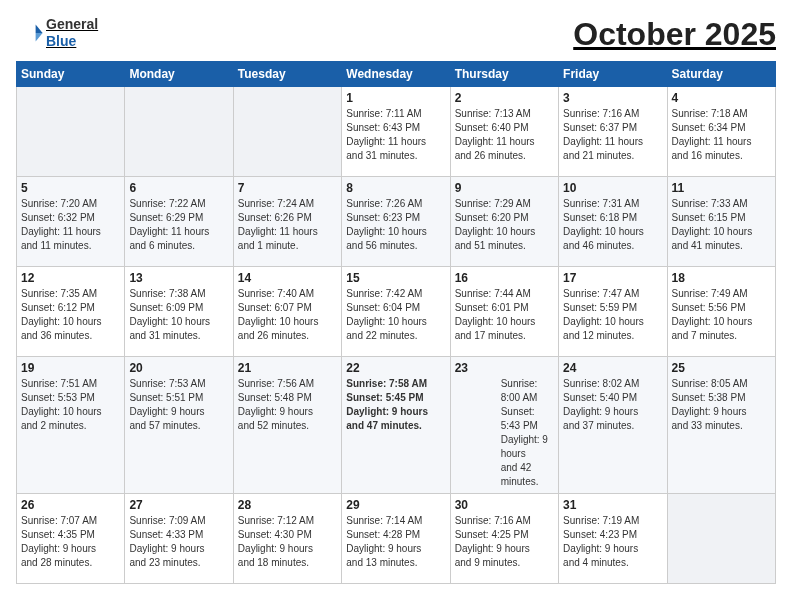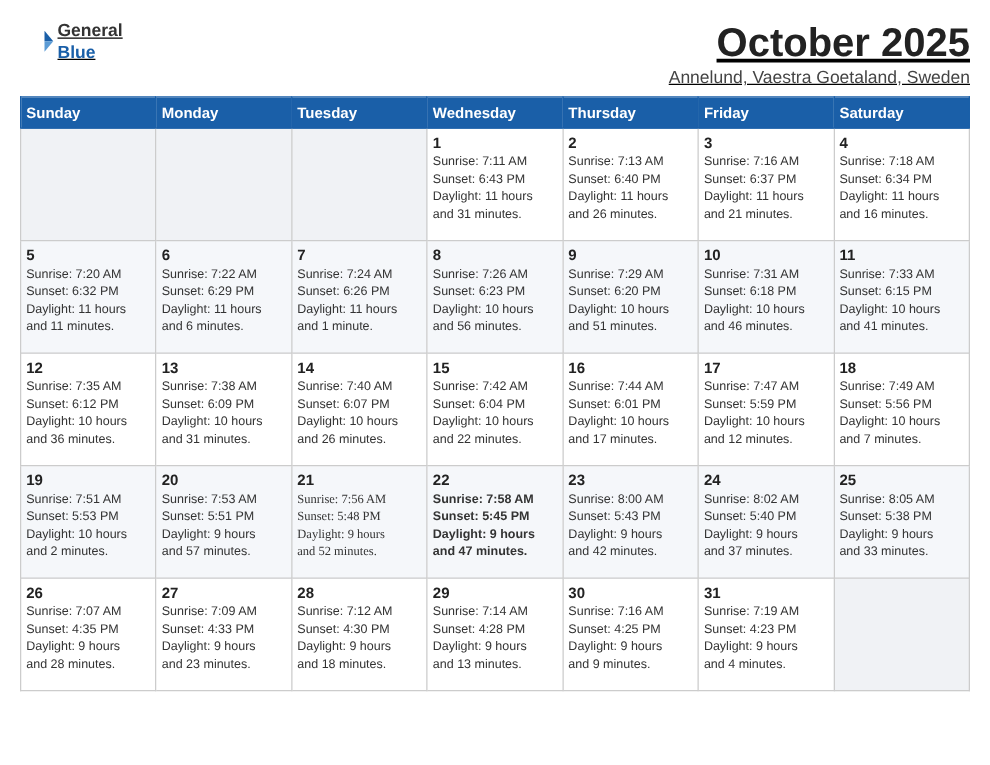--- a/index.html
+++ b/index.html
@@ -95,21 +95,20 @@
       <polygon points="28,8 38,20 28,20" fill="#1a5fa8"></polygon>
       <polygon points="28,20 38,20 28,32" fill="#5b9bd5"></polygon>
     </svg>
     <div class="logo-text">
       <div class="general">General</div>
       <div class="blue">Blue</div>
     </div>
   </div>
   <div class="title-block">
     <div class="month-title">October 2025</div>
-    <div class="location">Annelund, Vaestra Goetaland, Sweden</div>
   </div>
 </div>
 
 <table>
   <thead>
     <tr>
     <th>Sunday</th>
         <th>Monday</th>
         <th>Tuesday</th>
         <th>Wednesday</th>
@@ -264,35 +263,35 @@
         </td>
         <td>
           <span class="day-num">20</span>
           <div class="day-info" style="white-space: pre-line;">Sunrise: 7:53 AM
 Sunset: 5:51 PM
 Daylight: 9 hours
 and 57 minutes.</div>
         </td>
         <td>
           <span class="day-num">21</span>
-          <div class="day-info" style="white-space: pre-line; font-family: Liberation Serif, serif;">Sunrise: 7:56 AM
+          <div class="day-info" style="white-space: pre-line;">Sunrise: 7:56 AM
 Sunset: 5:48 PM
 Daylight: 9 hours
 and 52 minutes.</div>
         </td>
         <td>
           <span class="day-num">22</span>
           <div class="day-info" style="white-space: pre-line; font-weight: bold;">Sunrise: 7:58 AM
 Sunset: 5:45 PM
 Daylight: 9 hours
 and 47 minutes.</div>
         </td>
         <td>
           <span class="day-num">23</span>
-          <div class="day-info" style="white-space: pre-line;">Sunrise: 8:00 AM
+          <div class="day-info" style="white-space: pre-line; margin-left: 46px;">Sunrise: 8:00 AM
 Sunset: 5:43 PM
 Daylight: 9 hours
 and 42 minutes.</div>
         </td>
         <td>
           <span class="day-num">24</span>
           <div class="day-info" style="white-space: pre-line;">Sunrise: 8:02 AM
 Sunset: 5:40 PM
 Daylight: 9 hours
 and 37 minutes.</div>

